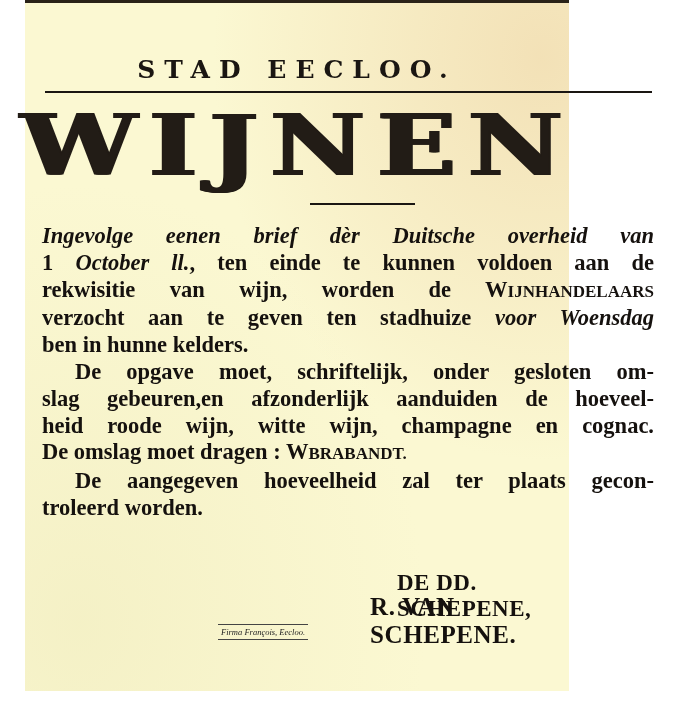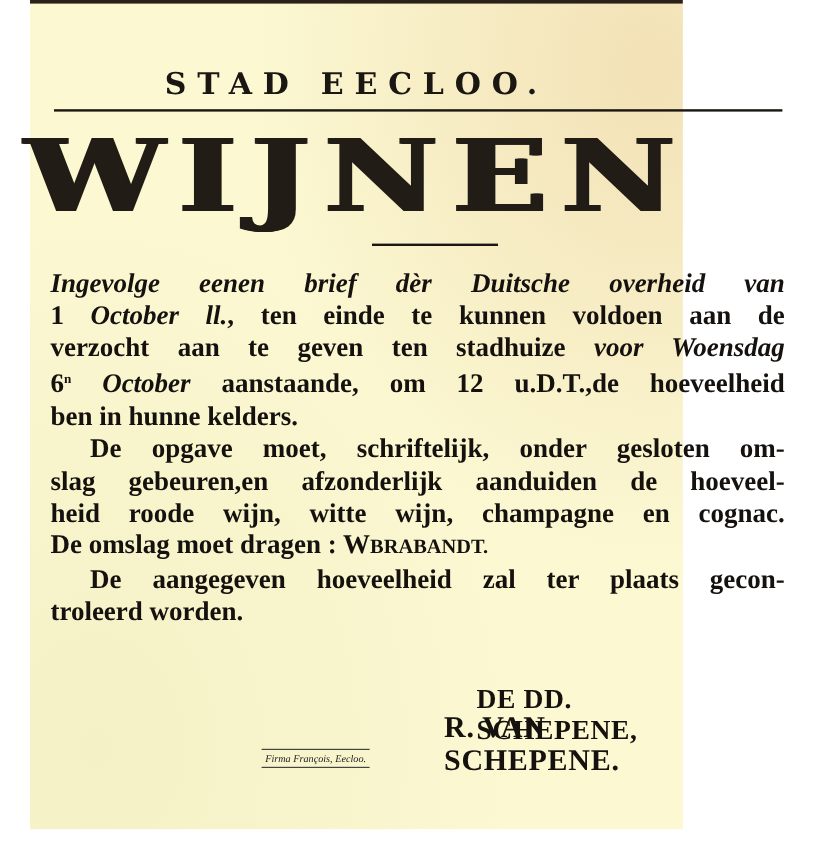--- a/index.html
+++ b/index.html
@@ -59,22 +59,22 @@
 
 <div class="sheet">
   <div class="city">STAD EECLOO.</div>
   <div class="rule-top"></div>
   <div class="title">WIJNEN</div>
   <div class="rule-mid"></div>
 
   <div class="body">
     <span class="line it"><span>Ingevolge eenen brief dèr Duitsche overheid van</span></span>
     <span class="line"><span>1</span> <span class="it">October ll.</span><span>, ten einde te kunnen voldoen aan de</span></span>
+    <span class="line"><span>rekwisitie van wijn, worden de </span><span class="sc-big">W</span><span class="sc-small">IJNHANDELAARS</span></span>
     <span class="line"><span>verzocht aan te geven ten stadhuize </span><span class="it">voor Woensdag</span></span>
-    <span class="line"><span>6</span><span class="inline-sup">n</span> <span class="it">October</span><span> aanstaande, om 12 u.D.T.,de hoeveelheid</span></span>
     <span class="line last">ben in hunne kelders.</span>
 
     <span class="line indent">De opgave moet, schriftelijk, onder gesloten om-</span>
     <span class="line">slag gebeuren,en afzonderlijk aanduiden de hoeveel-</span>
     <span class="line">heid roode wijn, witte wijn, champagne en cognac.</span>
     <span class="line last"><span>De omslag moet dragen : </span><span class="sc-big">W</span><span class="sc-small">BRABANDT.</span></span>
 
     <span class="line indent">De aangegeven hoeveelheid zal ter plaats gecon-</span>
     <span class="line last">troleerd worden.</span>
   </div>

